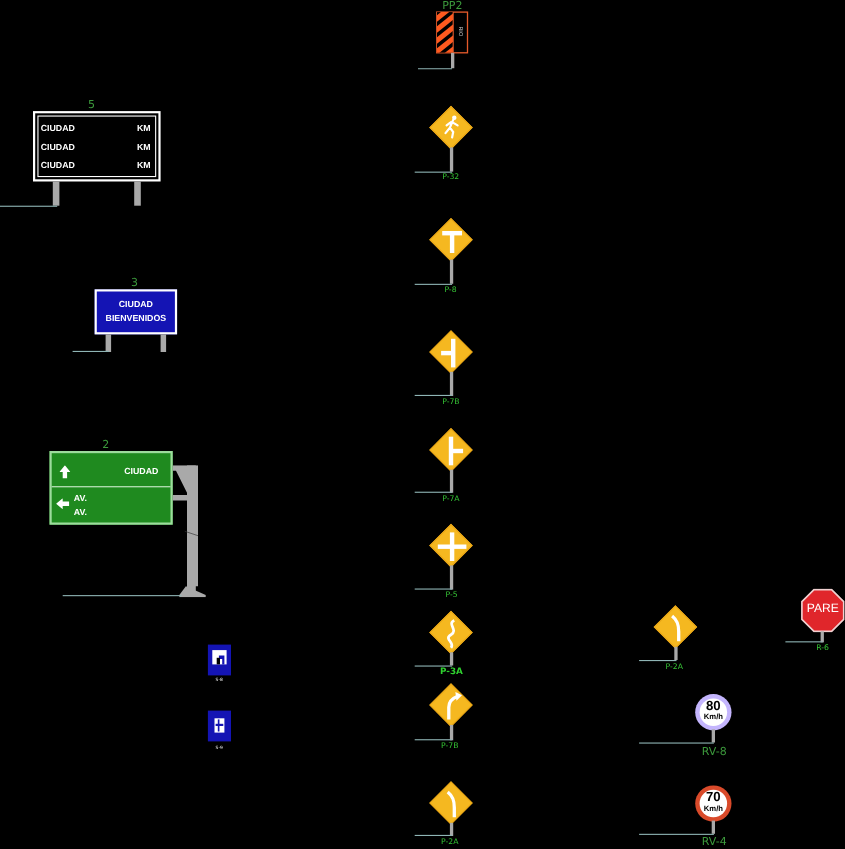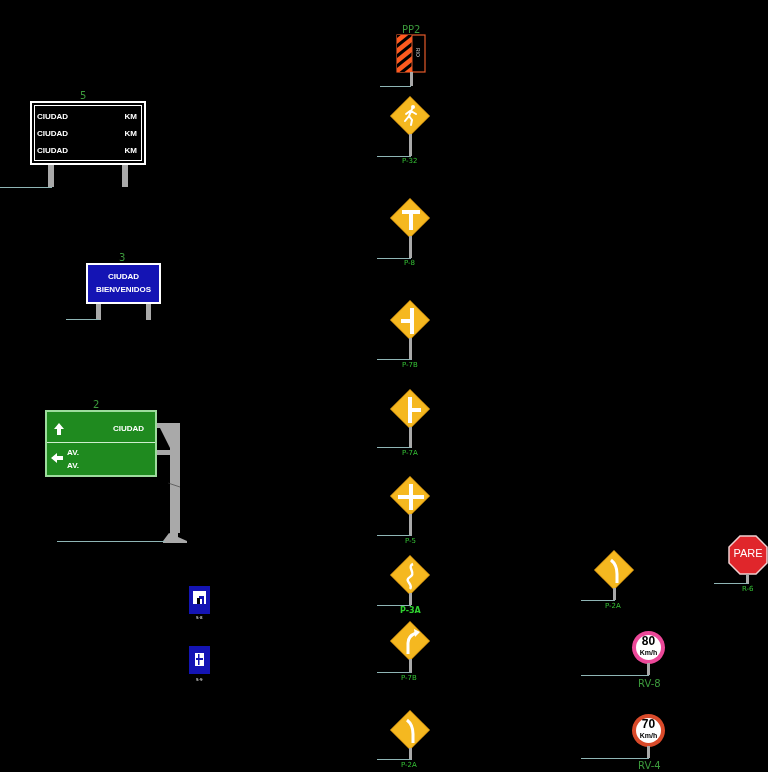--- a/index.html
+++ b/index.html
@@ -12,21 +12,21 @@
     .post { position:absolute; width:3px; background:#a9a9a9; }
     .diamond-wrap { position:absolute; width:42px; height:42px; }
     .diamond { position:absolute; left:6px; top:6px; width:28px; height:28px; background:#f5b820; transform:rotate(45deg); border:1px solid #e9a515; box-sizing:border-box; }
     .diamond-wrap svg { position:absolute; left:0; top:0; }
     .board-text { position:absolute; color:#fff; font-weight:bold; font-size:8px; white-space:nowrap; }
     .cdsvg { position:absolute; left:0; top:0; }
   </style>
 </head>
 <body>
 
-<div class="abs" style="left:380px;top:0;width:50px;height:64px;margin-top:24px;">
+<div class="abs" style="left:380px;top:0;width:50px;height:64px;">
   <span class="lbl lbl-big" style="left:22px;top:0px;">PP2</span>
   <svg class="cdsvg" width="50" height="64">
     <rect x="17" y="11" width="28" height="37" fill="none" stroke="#e55a2b" stroke-width="1.2"></rect>
     <defs>
         <clipPath id="pp2c">
           <rect x="17" y="11" width="15" height="37"></rect>
         </clipPath>
       </defs>
     <g clip-path="url(#pp2c)">
       <rect x="17" y="11" width="15" height="37" fill="#000"></rect>
@@ -204,21 +204,21 @@
 <span class="lbl" style="left:605px;top:602px;">P-2A</span>
 
 <svg class="abs" style="left:728px;top:535px;" width="40" height="40">
   <polygon points="12,1 28,1 39,12 39,28 28,39 12,39 1,28 1,12" fill="#e0262b" stroke="#f0d0d0" stroke-width="1.5"></polygon>
 </svg>
 <span class="abs" style="left:730px;top:547px;width:36px;text-align:center;color:#fff;font-weight:normal;font-size:11px;">PARE</span>
 <div class="post" style="left:746px;top:574px;height:10px;"></div>
 <div class="ground" style="left:714px;top:583px;width:34px;"></div>
 <span class="lbl" style="left:742px;top:585px;">R-6</span>
 
-<div class="abs" style="left:632px;top:631px;width:33px;height:33px;border-radius:50%;background:#ec4899;">
+<div class="abs" style="left:632px;top:631px;width:33px;height:33px;border-radius:50%;background:#c4b5fd;">
   <div class="abs" style="left:4px;top:4px;width:25px;height:25px;border-radius:50%;background:#fff;"></div>
   <span class="abs" style="left:0;right:0;top:3px;text-align:center;color:#000;font-weight:bold;font-size:12px;">80</span>
   <span class="abs" style="left:0;right:0;top:18px;text-align:center;color:#000;font-weight:bold;font-size:7px;">Km/h</span>
 </div>
 <div class="post" style="left:647px;top:663px;height:12px;"></div>
 <div class="ground" style="left:581px;top:675px;width:68px;"></div>
 <span class="lbl" style="left:638px;top:678px;font-size:10px;color:#3c9a3c;">RV-8</span>
 
 <div class="abs" style="left:632px;top:714px;width:33px;height:33px;border-radius:50%;background:#d94a2a;">
   <div class="abs" style="left:4px;top:4px;width:25px;height:25px;border-radius:50%;background:#fff;"></div>

